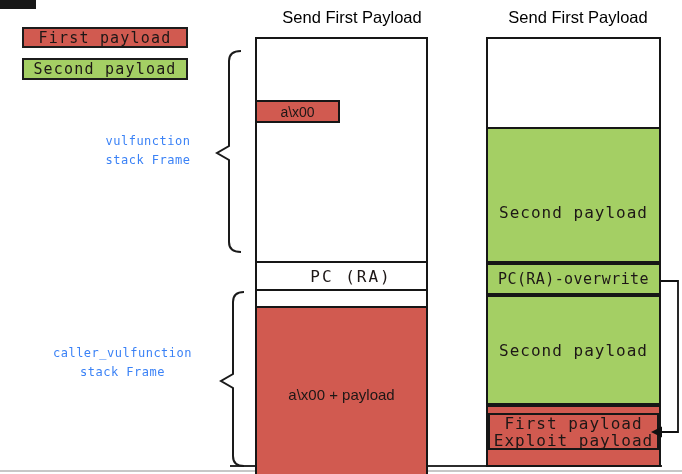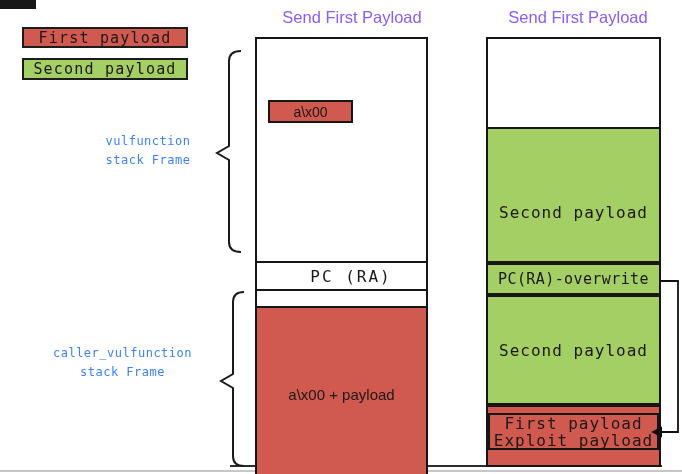--- a/index.html
+++ b/index.html
@@ -21,36 +21,36 @@
   .legend-second{top:58px;height:22px;background:var(--green);}
   
   .frame-label{
     font-size:12px;letter-spacing:0.5px;line-height:19px;
     white-space:pre-line;text-align:center;color:#3b82f6;
   }
   .label-vulfunction{left:48px;top:132px;width:200px;}
   .label-caller{left:5px;top:344px;width:235px;}
   
   .col-title{
-    font-family:"Liberation Sans", sans-serif;font-size:16.5px;color:#8b5cf6;
+    font-family:"Liberation Sans", sans-serif;font-size:16.5px;color:#000000;
     text-align:center;top:8px;height:22px;white-space:nowrap;
   }
   .title-1{left:252px;width:200px;}
   .title-2{left:478px;width:200px;}
   
   .cell{
     border:2px solid #161616;display:flex;align-items:center;justify-content:center;
     font-size:16px;letter-spacing:1px;white-space:nowrap;
   }
   .white-fill{background:#ffffff;padding-left:19px;}
   .red-fill{background:var(--red);}
   .green-fill{background:var(--green);}
   
   .col1-outer{left:255px;top:37px;width:173px;height:430px;}
-  .col1-buffer{left:268px;top:100px;width:85px;height:23px;font-size:14px;
+  .col1-buffer{left:255px;top:100px;width:85px;height:23px;font-size:14px;
     font-family:"Liberation Sans", sans-serif;letter-spacing:0;}
   .col1-pc{left:255px;top:261px;width:173px;height:30px;letter-spacing:2px;}
   .col1-payload{left:255px;top:306px;width:173px;height:176px;
     font-family:"Liberation Sans", sans-serif;font-size:15px;letter-spacing:0;}
   
   .col2-outer{left:486px;top:37px;width:175px;height:430px;}
   .col2-green1{left:486px;top:127px;width:175px;height:136px;padding-top:34px;}
   .col2-pcow{left:486px;top:263px;width:175px;height:32px;font-size:15px;letter-spacing:0.4px;}
   .col2-green2{left:486px;top:295px;width:175px;height:110px;}
   .col2-redouter{left:486px;top:405px;width:175px;height:62px;}

